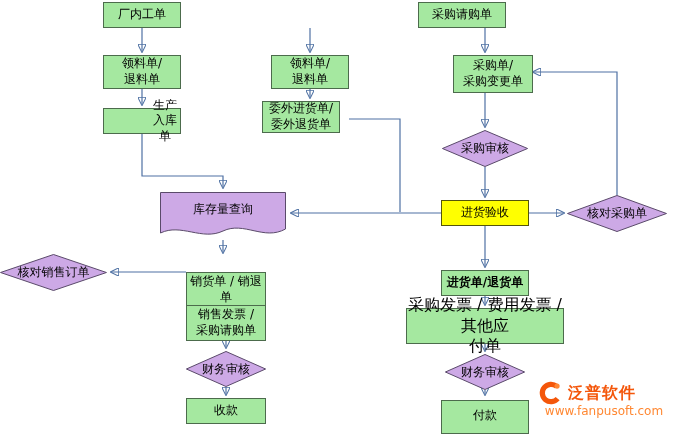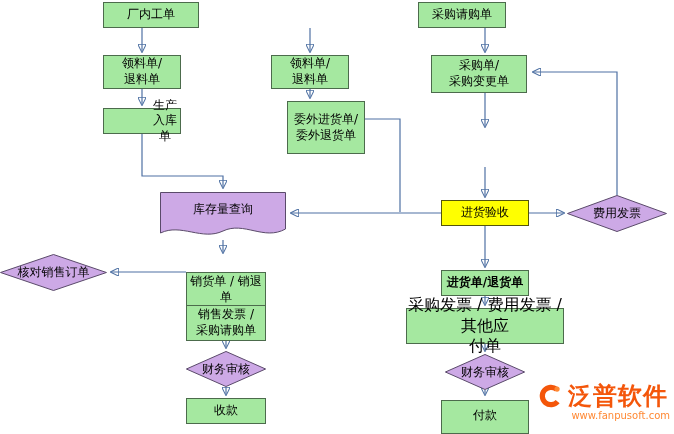--- a/index.html
+++ b/index.html
@@ -22,22 +22,22 @@
   .shape .lbl{
     position:absolute;inset:0;display:flex;align-items:center;justify-content:center;
     font-size:12px;line-height:1.2;text-align:center;white-space:pre-line;
   }
   .shape.doc .lbl{align-items:flex-start;padding-top:10px;}
   #edges{position:absolute;inset:0;width:674px;height:434px;}
   #edges path{fill:none;stroke:var(--line,#4f71a3);stroke-width:1.2;}
   .arrowhead{fill:var(--line,#4f71a3);}
   #watermark{position:absolute;left:538px;top:380px;width:134px;height:46px;}
   #wm-row{display:flex;align-items:center;gap:4px;}
-  #wm-brand{font-size:24px;font-weight:bold;color:var(--brand-orange,#f4560a);letter-spacing:1px;}
-  #wm-url{font-size:10px;color:var(--brand-orange-light,#ff8833);text-align:right;margin-top:-2px;padding-right:2px;}
+  #wm-brand{font-size:16px;font-weight:bold;color:var(--brand-orange,#f4560a);letter-spacing:1px;}
+  #wm-url{font-size:12px;color:var(--brand-orange-light,#ff8833);text-align:center;margin-top:-2px;padding-right:2px;}
 </style>
 </head>
 <body>
 
 <div id="canvas">
 
   <svg id="edges" viewBox="0 0 674 434">
     <defs>
       <marker id="arr" viewBox="0 0 10 10" refX="8" refY="5" markerWidth="7" markerHeight="7" orient="auto-start-reverse">
         <path class="arrowhead" d="M0,0 L10,5 L0,10 z"></path>
@@ -59,42 +59,48 @@
     <path d="M485 296 V304" marker-end="url(#arr)"></path>
     <path d="M485 344 V350" marker-end="url(#arr)"></path>
     <path d="M485 390 V394" marker-end="url(#arr)"></path>
     <path d="M223 240 V252" marker-end="url(#arr)"></path>
     <path d="M186 272 H112" marker-end="url(#arr)"></path>
     <path d="M226 292 V301" marker-end="url(#arr)"></path>
     <path d="M226 341 V347" marker-end="url(#arr)"></path>
     <path d="M226 387 V394" marker-end="url(#arr)"></path>
   </svg>
 
-  <div class="node" style="left:103px;top:2px;width:96px;height:26px;">厂内工单</div>
+  <div class="node" style="left:103px;top:2px;width:78px;height:26px;">厂内工单</div>
   <div class="node" style="left:103px;top:55px;width:78px;height:34px;">领料单/
 退料单</div>
   <div class="node" style="left:103px;top:108px;width:78px;height:26px;padding-left:46px;">生产入库单</div>
 
   <div class="node" style="left:271px;top:55px;width:78px;height:34px;">领料单/
 退料单</div>
-  <div class="node" style="left:287px;top:101px;width:78px;height:53px;">委外进货单/
+  <div class="node" style="left:262px;top:101px;width:78px;height:32px;">委外进货单/
 委外退货单</div>
 
   <div class="node" style="left:418px;top:2px;width:88px;height:26px;">采购请购单</div>
-  <div class="node" style="left:431px;top:55px;width:96px;height:38px;">采购单/
+  <div class="node" style="left:453px;top:55px;width:80px;height:38px;">采购单/
 采购变更单</div>
 
+  <div class="shape" style="left:442px;top:130px;width:86px;height:37px;">
+    <svg viewBox="0 0 100 37" preserveAspectRatio="none">
+        <polygon points="50,0.5 99.5,18.5 50,36.5 0.5,18.5"></polygon>
+      </svg>
+    <span class="lbl">采购审核</span>
+  </div>
 
   <div class="node yellow" style="left:441px;top:200px;width:88px;height:26px;">进货验收</div>
 
   <div class="shape" style="left:567px;top:195px;width:100px;height:37px;">
     <svg viewBox="0 0 100 37" preserveAspectRatio="none">
         <polygon points="50,0.5 99.5,18.5 50,36.5 0.5,18.5"></polygon>
       </svg>
-    <span class="lbl">费用发票</span>
+    <span class="lbl">核对采购单</span>
   </div>
 
   <div class="shape doc" style="left:160px;top:192px;width:126px;height:50px;">
     <svg viewBox="0 0 126 50" preserveAspectRatio="none">
       <path class="docpath" d="M0.5,0.5 H125.5 V37 C104,49 84,29 63,39 C42,49 21,31 0.5,41 Z"></path>
     </svg>
     <span class="lbl">库存量查询</span>
   </div>
 
   <div class="shape" style="left:0px;top:254px;width:107px;height:37px;">

